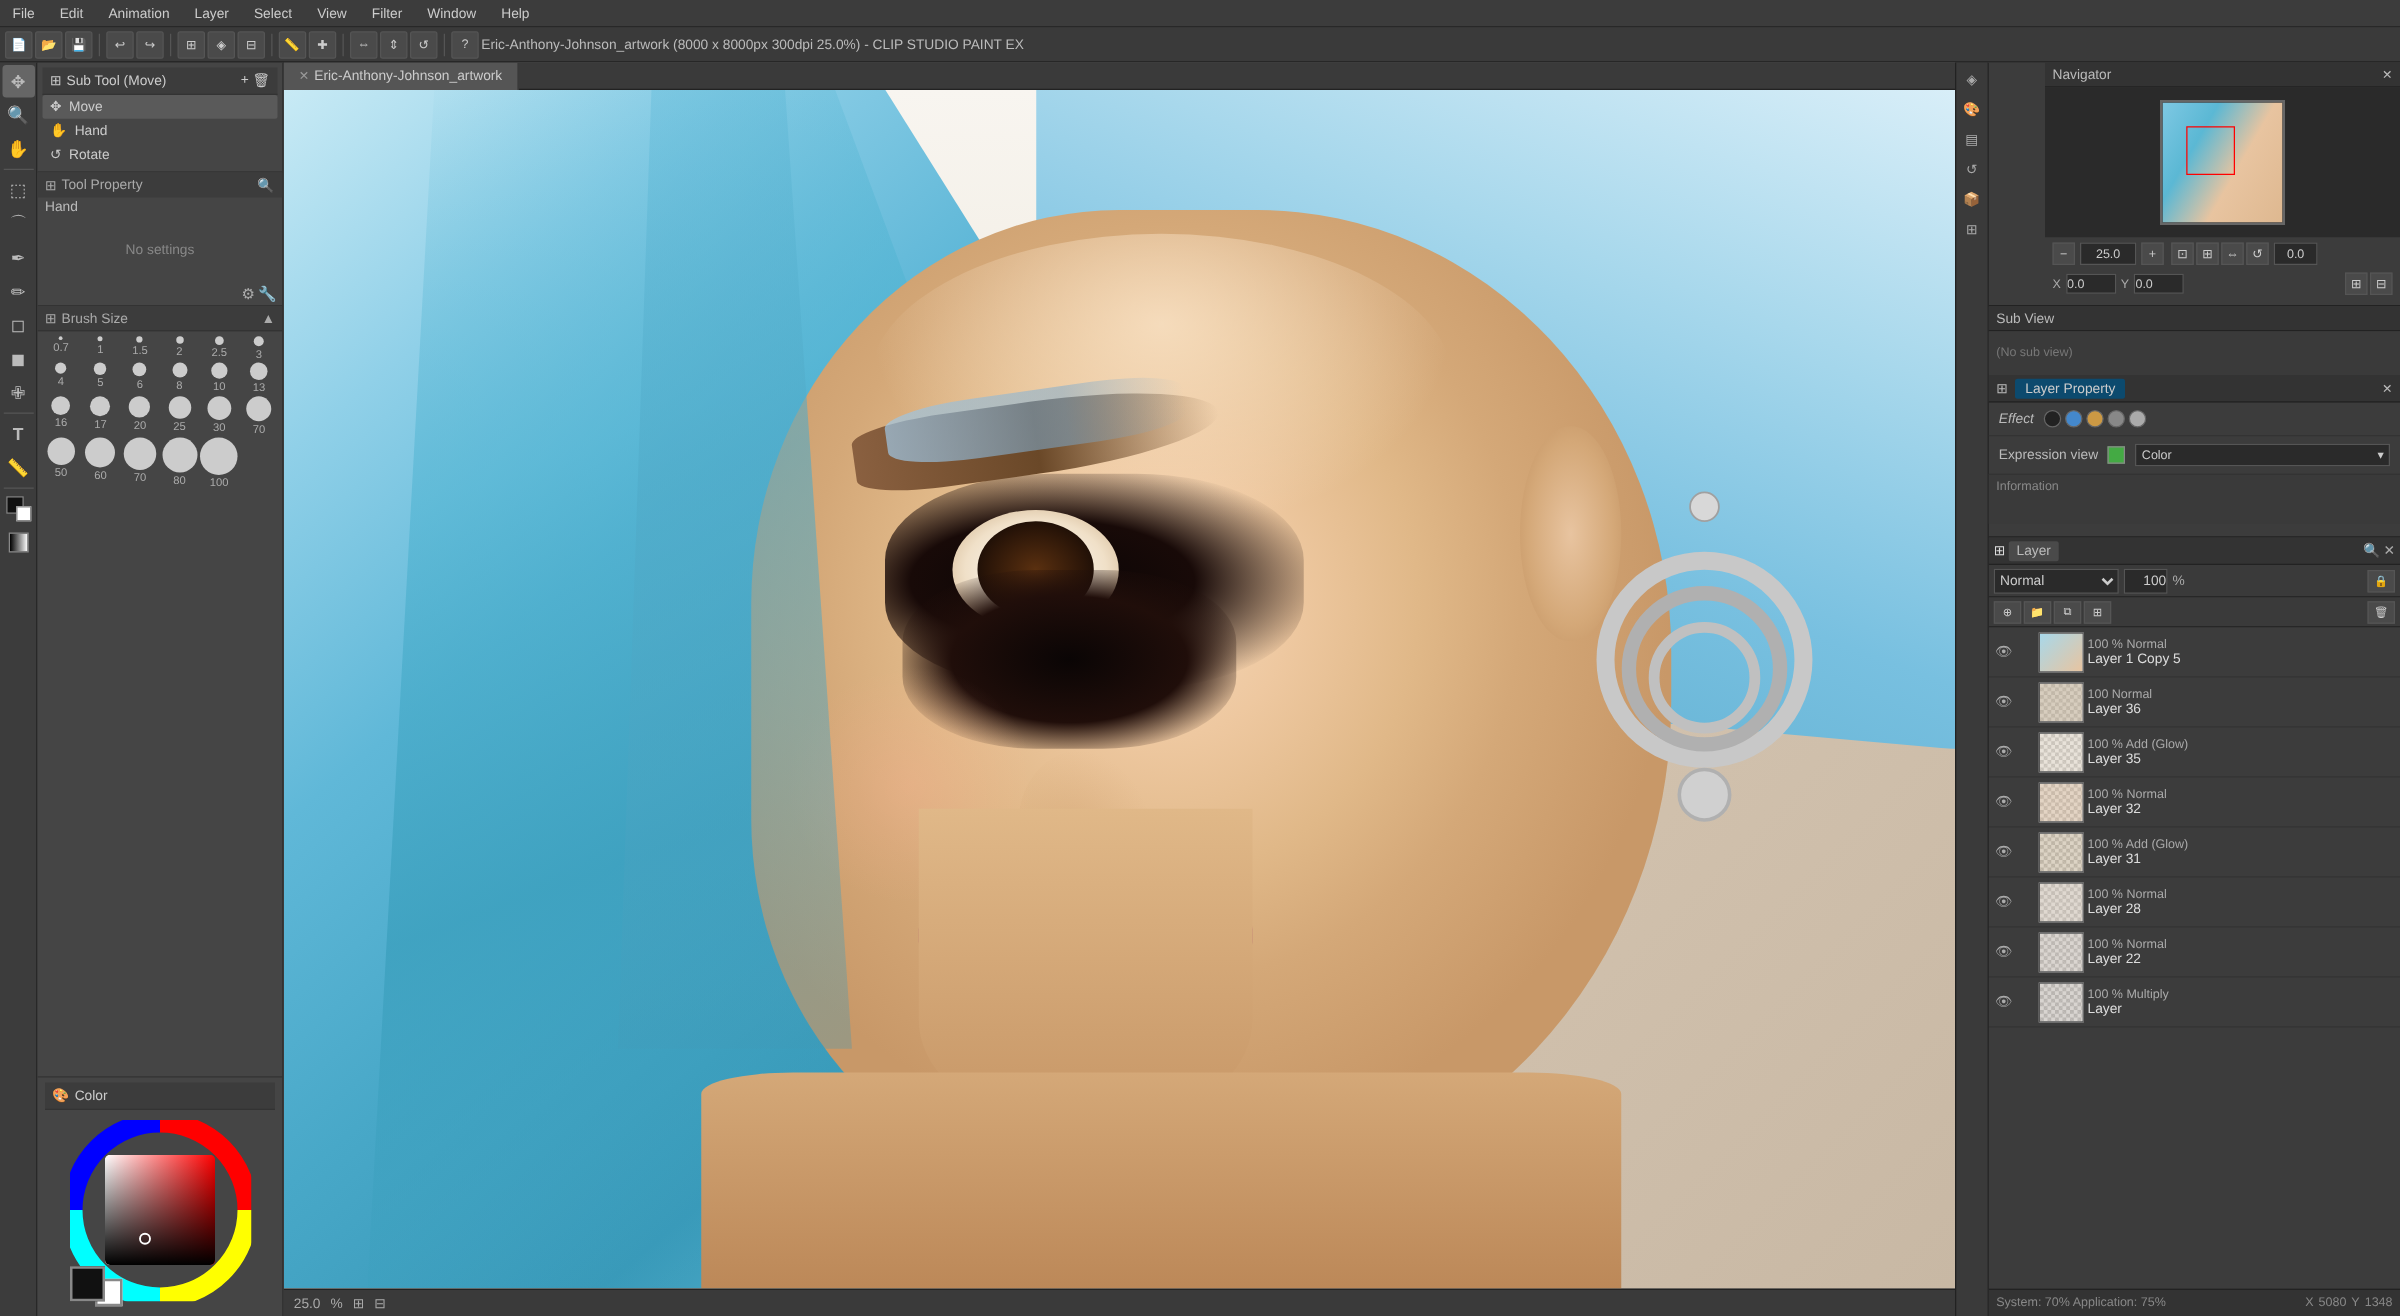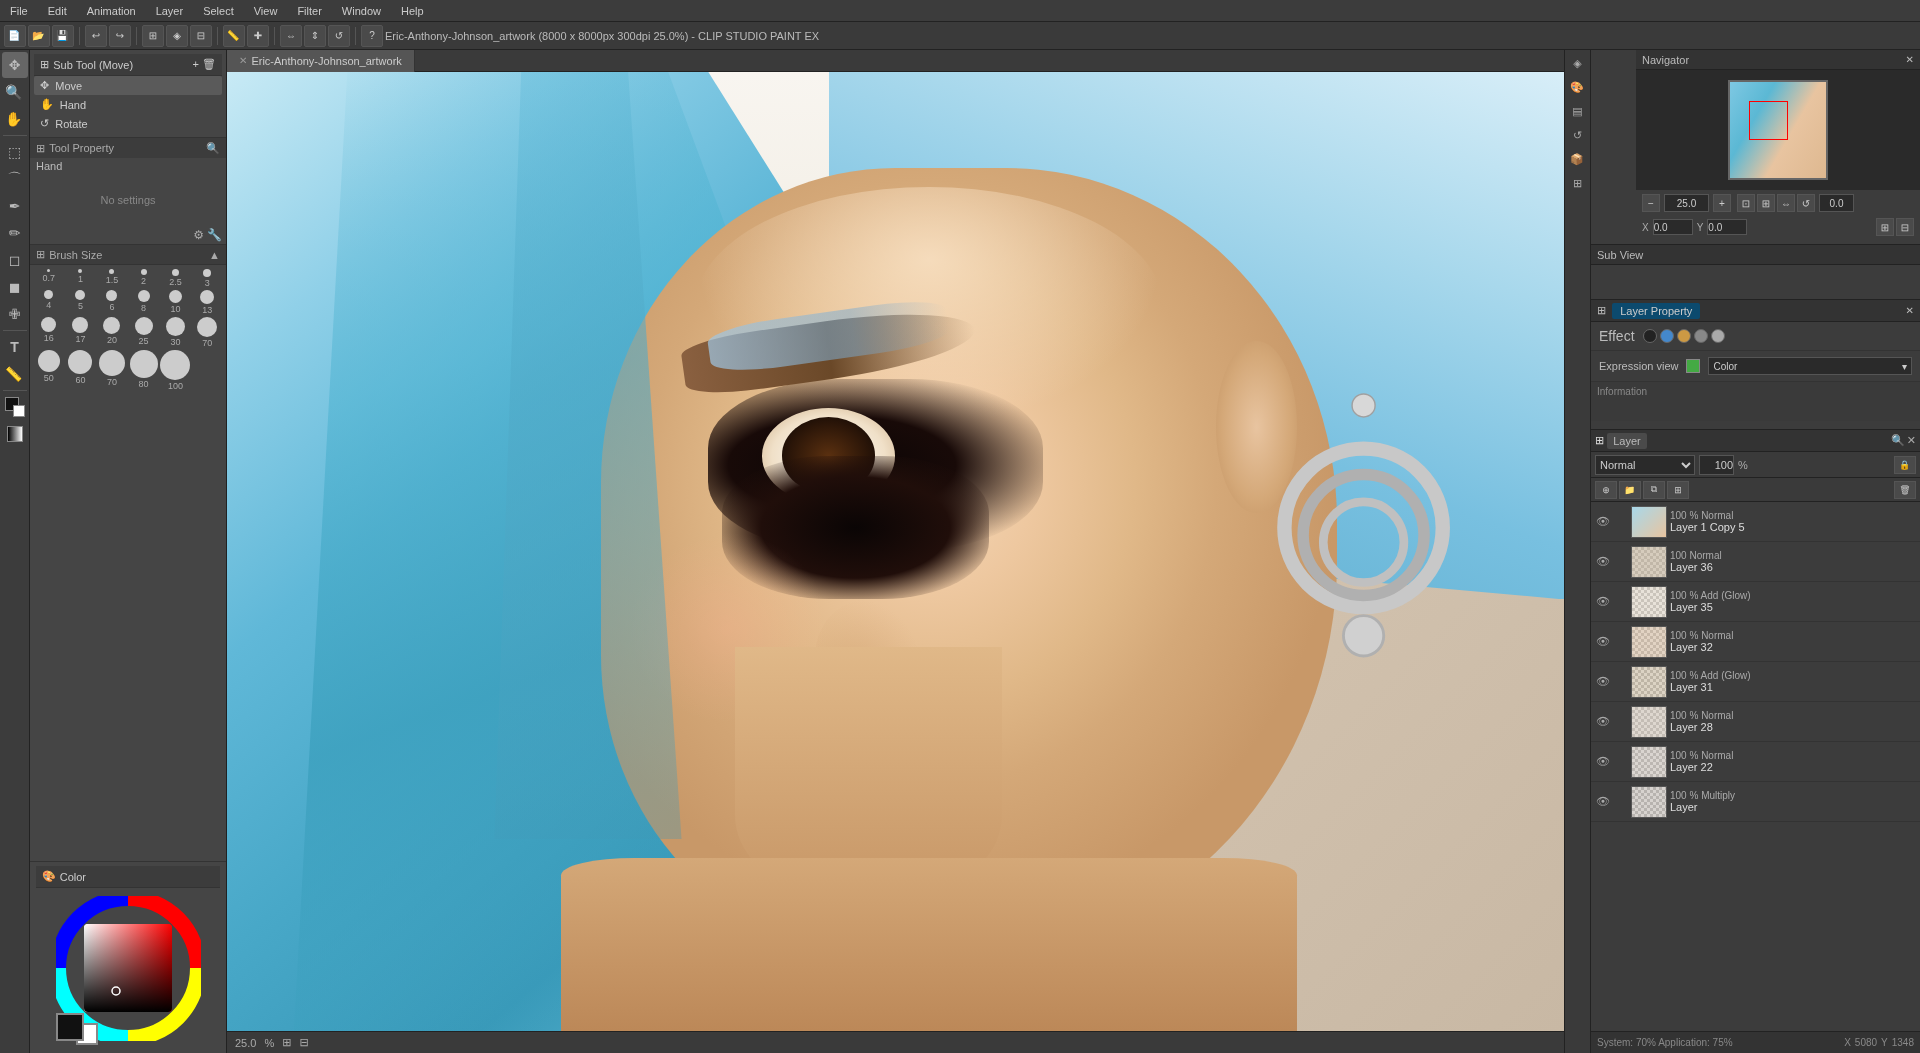--- a/index.html
+++ b/index.html
@@ -424,21 +424,21 @@
     }
     .layer-prop-tab.active { background: #0c4a6e; }
 
     .effect-row {
       display: flex;
       align-items: center;
       padding: 6px 8px;
       gap: 8px;
       border-bottom: 1px solid #333;
     }
-    .effect-label { color: #bbb; font-size: 14px; }
+    .effect-label { color: #bbb; font-size: 11px; font-style: italic; }
     .effect-circles {
       display: flex;
       gap: 3px;
     }
     .effect-circle {
       width: 14px;
       height: 14px;
       border-radius: 50%;
       border: 1px solid #666;
       cursor: pointer;
@@ -1045,20 +1045,23 @@
             <span class="nav-btn">⊞</span>
             <span class="nav-btn">⊟</span>
           </div>
         </div>
       </div>
 
       <div class="subview-panel">
         <div class="subview-header">
           <span>Sub View</span>
         </div>
+        <div style="height:35px;display:flex;align-items:center;padding:0 6px;gap:4px;background:#3a3a3a;">
+          <span style="color:#777;font-size:10px;">(No sub view)</span>
+        </div>
       </div>
 
       <div class="layer-prop-panel">
         <div class="layer-prop-header">
           <span>⊞</span>
           <div class="layer-prop-tab active">Layer Property</div>
           <span style="margin-left:auto;cursor:pointer;font-size:10px;">✕</span>
         </div>
         <div class="effect-row">
           <span class="effect-label">Effect</span>

